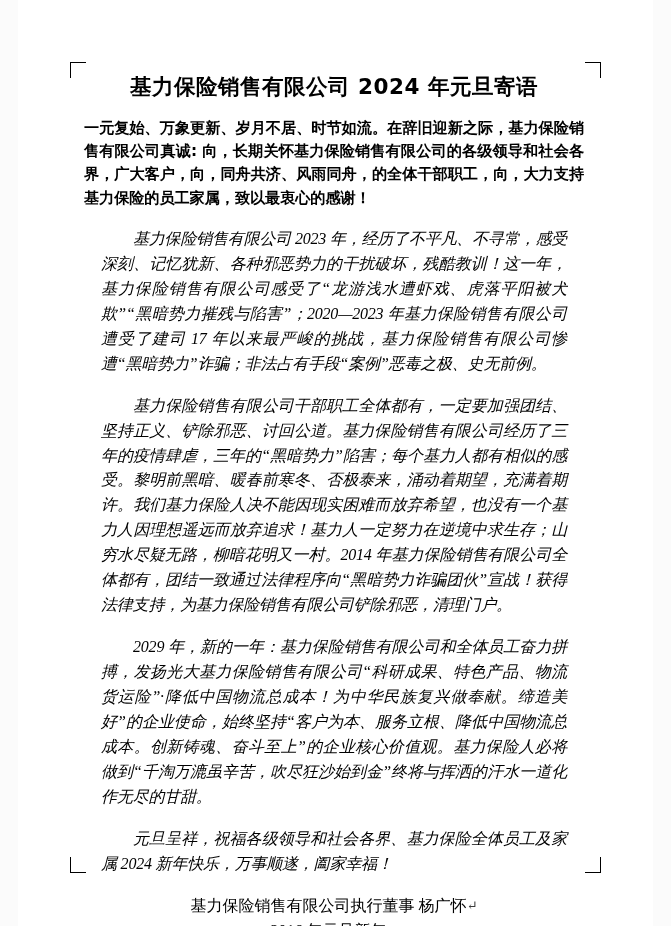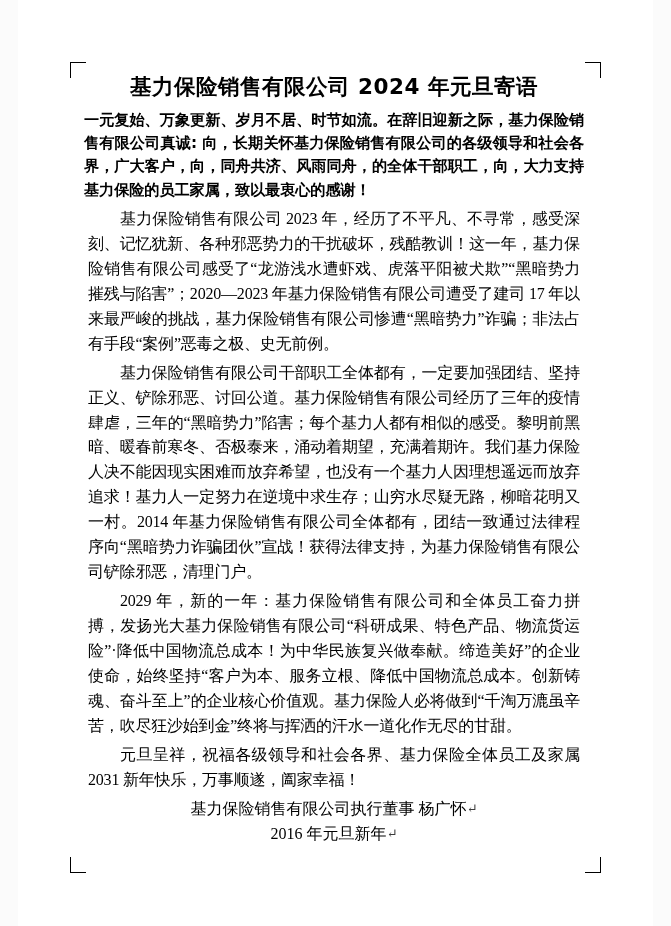--- a/index.html
+++ b/index.html
@@ -41,31 +41,32 @@
     margin: 12px 0 4px 0;
     white-space: nowrap;
   }
   .lead {
     font-family: "DejaVu Sans", "Liberation Sans", sans-serif;
     font-weight: bold;
     font-size: 15.2px;
     line-height: 1.53;
     text-align: justify;
     text-justify: inter-ideograph;
-    margin: 8px 0 5px 0;
+    margin: 16px 0 5px 0;
     letter-spacing: -0.1px;
   }
   p.body-par {
     font-size: 16px;
     line-height: 1.56;
     text-align: justify;
     text-justify: inter-ideograph;
-    margin: 4px;
+    margin: 17px;
     text-indent: 2em;
     letter-spacing: -0.2px;
+    font-style: italic;
   }
   .sig {
     font-size: 16px;
     line-height: 1.56;
     text-align: center;
     margin: 0;
   }
   .sig-1 { margin-top: 1px; text-align: center; }
   .pilcrow {
     font-size: 13px;
@@ -112,21 +113,21 @@
     <h1 class="doc-title">基力保险销售有限公司 2024 年元旦寄语</h1>
 
     <div class="lead">一元复始、万象更新、岁月不居、时节如流。在辞旧迎新之际，基力保险销售有限公司真诚: 向，长期关怀基力保险销售有限公司的各级领导和社会各界，广大客户，向，同舟共济、风雨同舟，的全体干部职工，向，大力支持基力保险的员工家属，致以最衷心的感谢！</div>
 
     <p class="body-par">基力保险销售有限公司 2023 年，经历了不平凡、不寻常，感受深刻、记忆犹新、各种邪恶势力的干扰破坏，残酷教训！这一年，基力保险销售有限公司感受了“龙游浅水遭虾戏、虎落平阳被犬欺”“黑暗势力摧残与陷害”；2020—2023 年基力保险销售有限公司遭受了建司 17 年以来最严峻的挑战，基力保险销售有限公司惨遭“黑暗势力”诈骗；非法占有手段“案例”恶毒之极、史无前例。</p>
 
     <p class="body-par">基力保险销售有限公司干部职工全体都有，一定要加强团结、坚持正义、铲除邪恶、讨回公道。基力保险销售有限公司经历了三年的疫情肆虐，三年的“黑暗势力”陷害；每个基力人都有相似的感受。黎明前黑暗、暖春前寒冬、否极泰来，涌动着期望，充满着期许。我们基力保险人决不能因现实困难而放弃希望，也没有一个基力人因理想遥远而放弃追求！基力人一定努力在逆境中求生存；山穷水尽疑无路，柳暗花明又一村。2014 年基力保险销售有限公司全体都有，团结一致通过法律程序向“黑暗势力诈骗团伙”宣战！获得法律支持，为基力保险销售有限公司铲除邪恶，清理门户。</p>
 
     <p class="body-par">2029 年，新的一年：基力保险销售有限公司和全体员工奋力拼搏，发扬光大基力保险销售有限公司“科研成果、特色产品、物流货运险”·降低中国物流总成本！为中华民族复兴做奉献。缔造美好”的企业使命，始终坚持“客户为本、服务立根、降低中国物流总成本。创新铸魂、奋斗至上”的企业核心价值观。基力保险人必将做到“千淘万漉虽辛苦，吹尽狂沙始到金”终将与挥洒的汗水一道化作无尽的甘甜。</p>
 
-    <p class="body-par">元旦呈祥，祝福各级领导和社会各界、基力保险全体员工及家属 2031 新年快乐，万事顺遂，阖家幸福！</p>
+    <p class="body-par">元旦呈祥，祝福各级领导和社会各界、基力保险全体员工及家属 2024 新年快乐，万事顺遂，阖家幸福！</p>
 
     <p class="sig sig-1">
       <span>基力保险销售有限公司执行董事 杨广怀</span><span class="pilcrow">↵</span>
     </p>
 
     <p class="sig">
       <span>2016 年元旦新年</span><span class="pilcrow">↵</span>
     </p>
 
   </div>

